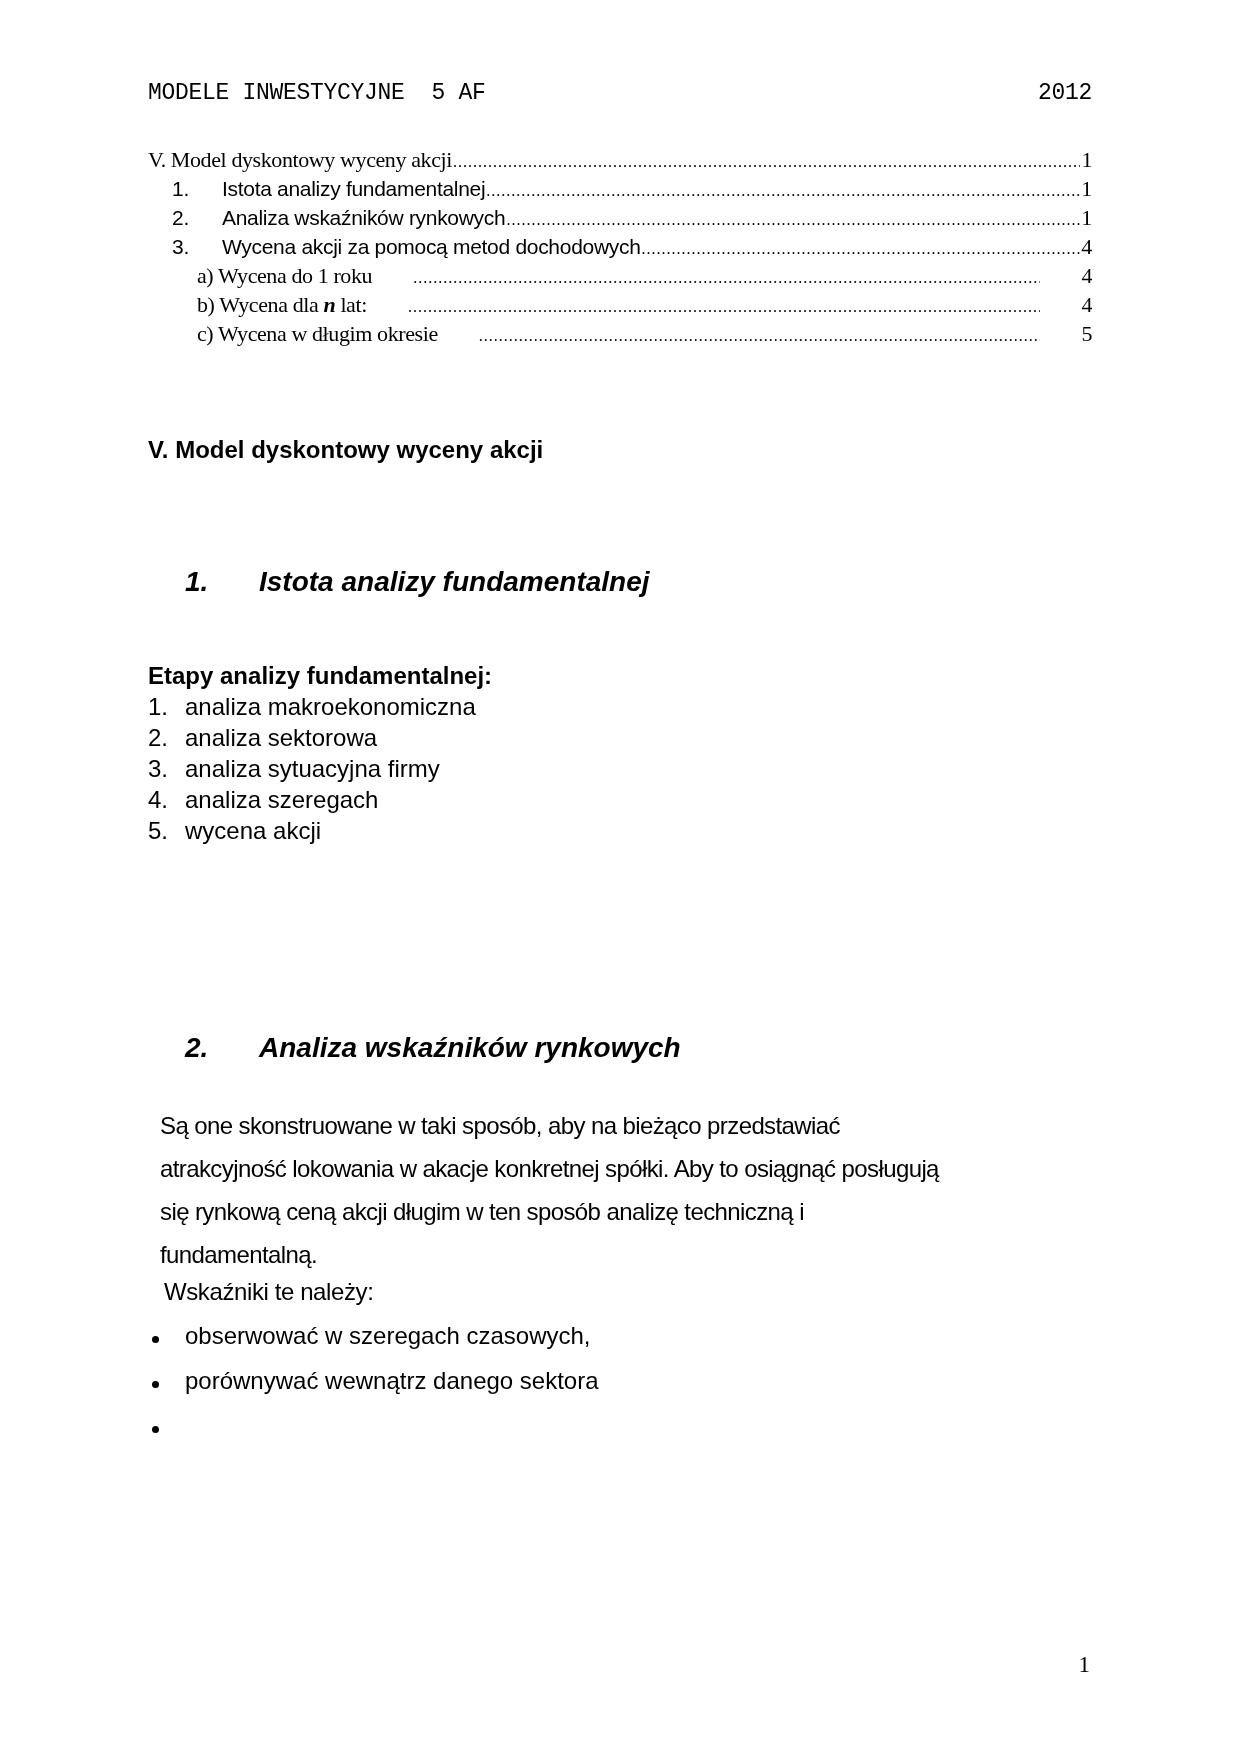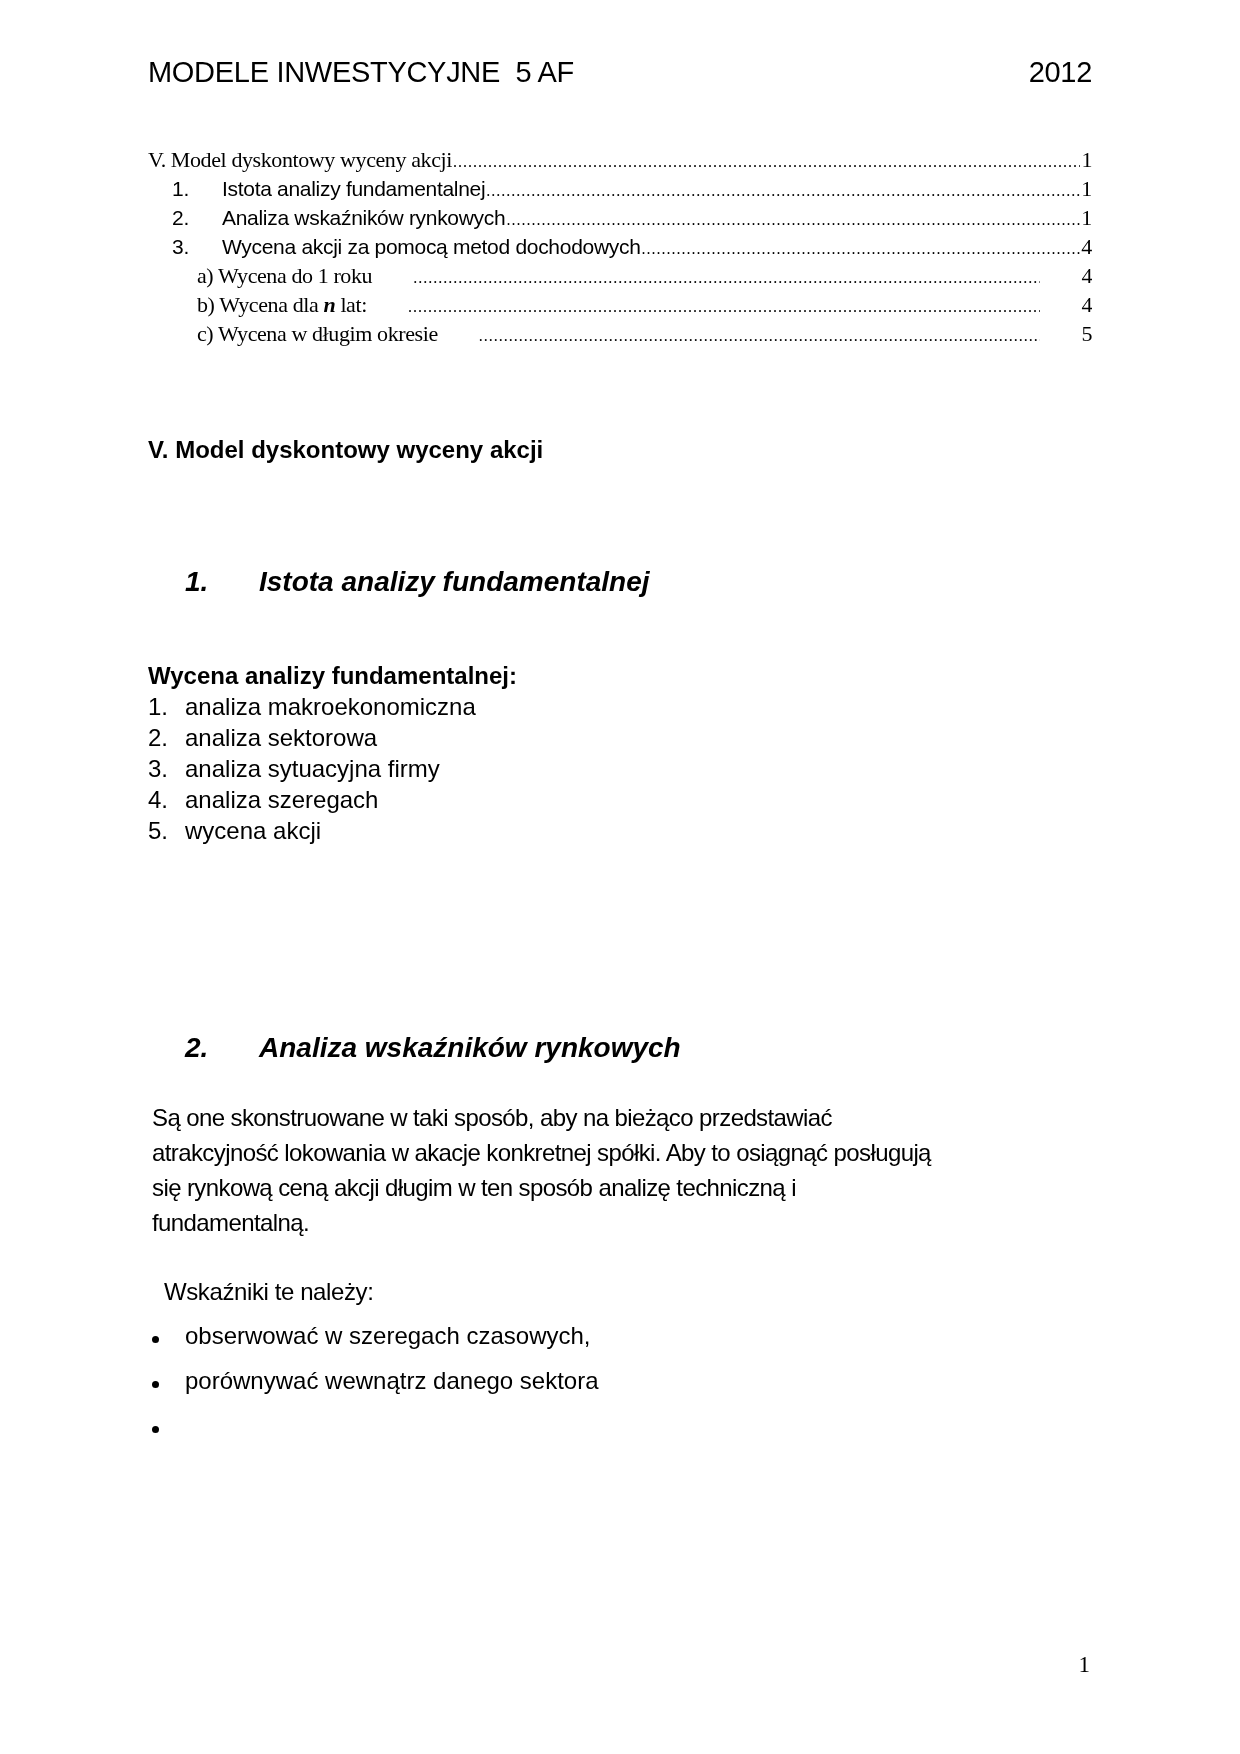--- a/index.html
+++ b/index.html
@@ -1,20 +1,20 @@
 <!DOCTYPE html>
 <html><head>
 <meta charset="utf-8">
 <style>
   html, body { margin: 0; padding: 0; background: #ffffff; }
   body { width: 1240px; height: 1754px; position: relative; overflow: hidden; color: #000; }
   .page { position: absolute; left: 0; top: 0; width: 1240px; height: 1754px; background: #fff; }
 
-  .header { position: absolute; left: 148px; top: 56px; width: 944px; height: 30px;
-            font-family: Liberation Sans, sans-serif; font-size: 29px; letter-spacing: -0.3px; }
+  .header { position: absolute; left: 148px; top: 80px; width: 944px; height: 30px;
+            font-family: Liberation Mono, monospace; font-size: 23px; letter-spacing: -0.3px; }
   .header .title { position: absolute; left: 0; top: 0; }
   .header .year { position: absolute; right: 0; top: 0; }
 
   .toc { position: absolute; left: 148px; top: 147px; width: 944px; }
   .toc-row { position: relative; height: 29px; display: flex; align-items: baseline; white-space: nowrap; overflow: hidden; }
   .toc-row .num { display: inline-block; }
   .toc-row .label { display: inline-block; }
   .toc-row .dots { flex: 1; overflow: hidden; margin: 0 1px; font-family: "Liberation Serif", serif; font-size: 16px; letter-spacing: 1px; color: #000; }
   .toc-row .dots::before { content: "................................................................................................................................................................................................................................................................................"; }
   .toc-row .page-num { font-family: "Liberation Serif", serif; font-size: 22px; }
@@ -30,21 +30,21 @@
   .h2-1 { top: 566px; }
   .h2-2 { top: 1032px; }
 
   .steps { position: absolute; left: 148px; top: 662px; font-family: "Liberation Sans", sans-serif; font-size: 24px; }
   .steps .heading { font-weight: bold; height: 31px; }
   .steps ol { list-style: none; margin: 0; padding: 0; }
   .steps li { height: 31px; display: flex; }
   .steps li .num { width: 37px; }
 
   .para { position: absolute; left: 148px; top: 1098px; width: 950px; font-family: "Liberation Sans", sans-serif; font-size: 24px; line-height: 31px; letter-spacing: -0.6px; }
-  .para p { margin: 4px; }
+  .para p { margin: 12px; }
 
   .lead { position: absolute; left: 148px; top: 1278px; font-family: "Liberation Sans", sans-serif; font-size: 24px; letter-spacing: -0.4px; margin-left: 16px; }
 
   .bullets { position: absolute; left: 148px; top: 1322px; font-family: "Liberation Sans", sans-serif; font-size: 24px; margin: 0; padding: 0; list-style: none; }
   .bullets li { height: 45px; display: flex; align-items: flex-start; }
   .bullets .bullet { width: 37px; position: relative; height: 30px; }
   .bullets .bullet::before { content: ""; position: absolute; left: 4px; top: 14px; width: 7px; height: 7px; border-radius: 50%; background: #000; }
 
   .page-footer { position: absolute; right: 150px; top: 1652px; font-family: "Liberation Serif", serif; font-size: 23px; }
 </style>
@@ -99,21 +99,21 @@
     </div>
   </div>
 
   <div class="h1">V. Model dyskontowy wyceny akcji</div>
 
   <div class="h2 h2-1">
     <span class="num">1.</span><span>Istota analizy fundamentalnej</span>
   </div>
 
   <div class="steps">
-    <div class="heading">Wycena analizy fundamentalnej:</div>
+    <div class="heading">Etapy analizy fundamentalnej:</div>
     <ol>
       <li>
           <span class="num">1.</span>
           <span>analiza makroekonomiczna</span>
         </li>
       <li>
           <span class="num">2.</span>
           <span>analiza sektorowa</span>
         </li>
       <li>

